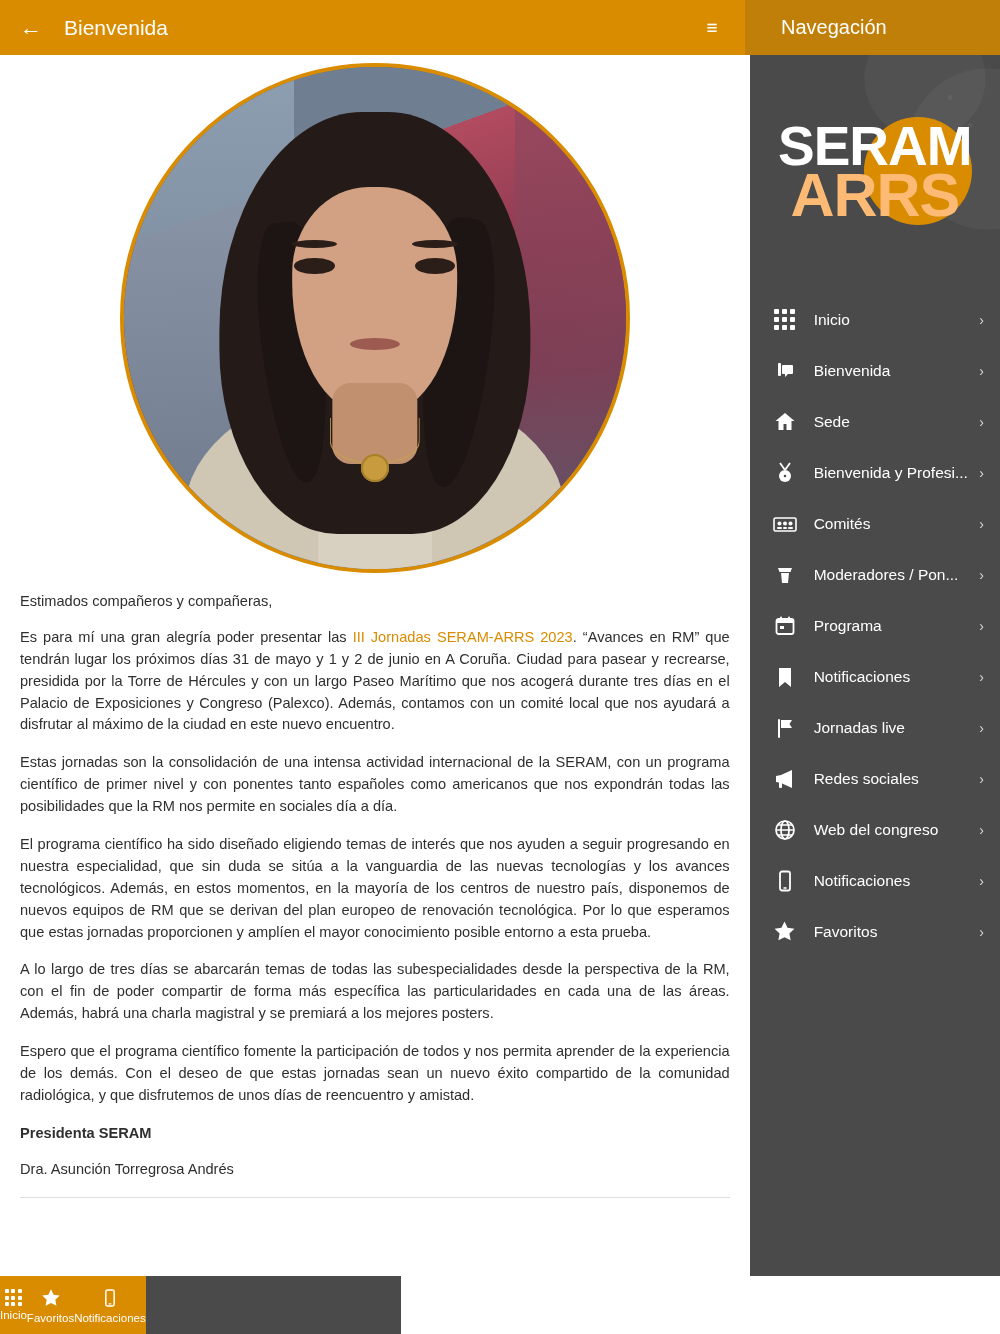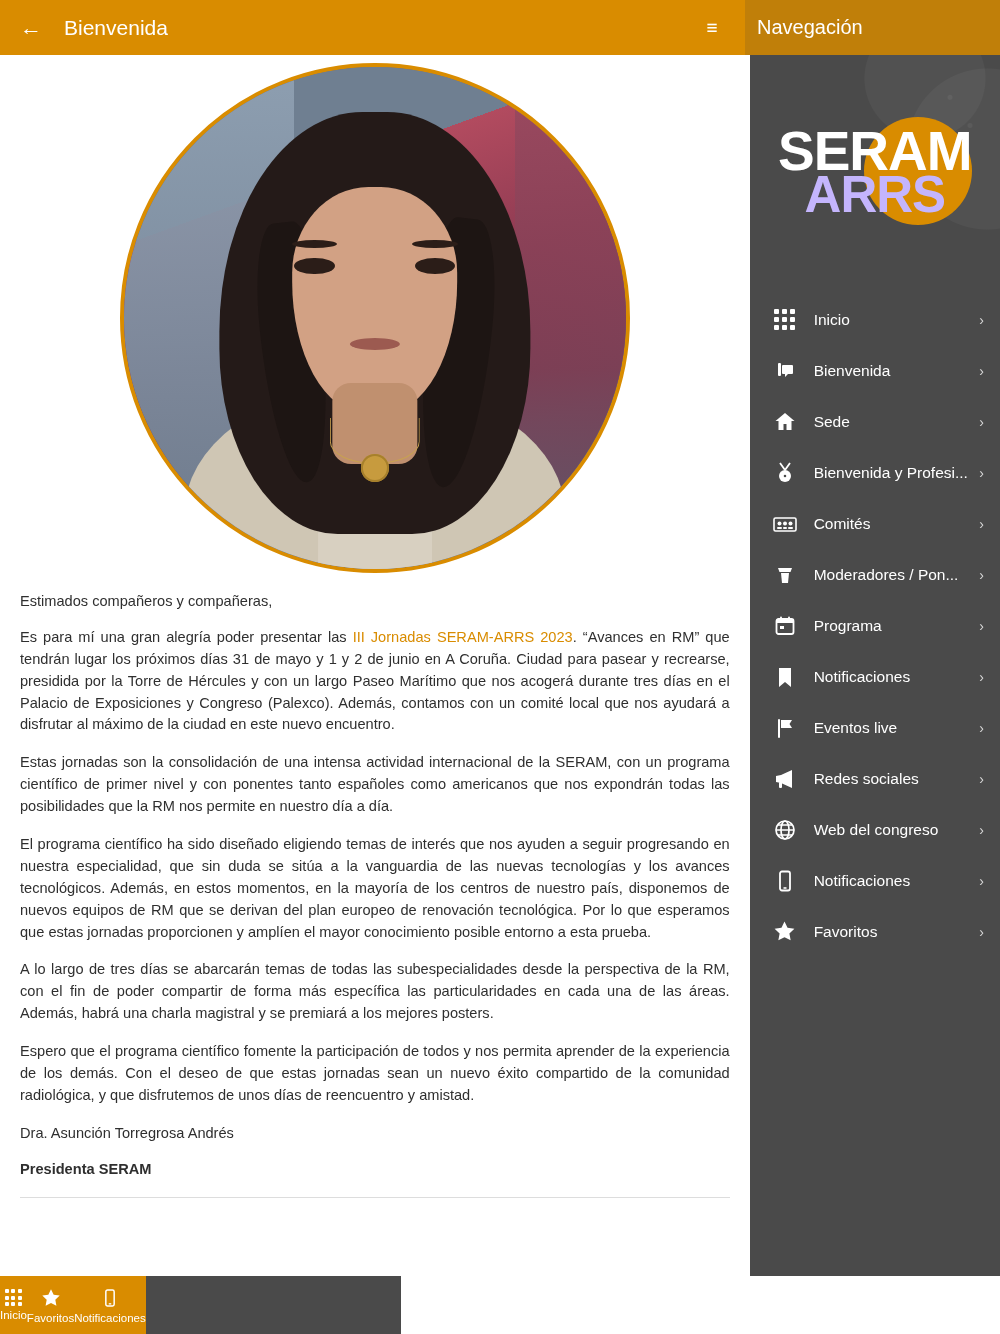--- a/index.html
+++ b/index.html
@@ -53,21 +53,21 @@
     color: #fff;
     font-size: 19px;
     text-align: center;
     cursor: pointer;
   }
   .topbar-nav {
     width: 255px;
     background: #c07f09;
     display: flex;
     align-items: center;
-    padding-left: 12px;
+    padding-left: 36px;
     color: #fff;
     font-size: 20px;
   }
   
   .body {
     display: flex;
     width: 100%;
     flex: 1 1 auto;
     min-height: 0;
   }
@@ -248,23 +248,23 @@
   }
   .logo-seram {
     font-size: 55px;
     font-weight: 700;
     color: #ffffff;
     letter-spacing: -1px;
     line-height: .95;
     position: relative;
   }
   .logo-arrs {
-    font-size: 51px;
+    font-size: 61px;
     font-weight: 700;
-    color: #c4b5fd;
+    color: #fdba74;
     letter-spacing: -1px;
     line-height: .95;
     position: relative;
     margin-top: -6px;
     text-align: right;
   }
   .logo-circle {
     position: absolute;
     width: 108px; height: 108px;
     background: #d98c00;
@@ -376,26 +376,26 @@
           <div class="p-eye-r"></div>
           <div class="p-mouth"></div>
           <div class="p-chain"></div>
           <div class="p-pendant"></div>
         </div>
       </div>
 
       <div class="text-block">
         <p class="tight">Estimados compañeros y compañeras,</p>
         <p><span>Es para mí una gran alegría poder presentar las </span><span class="accent">III Jornadas SERAM-ARRS 2023</span><span>. “Avances en RM” que tendrán lugar los próximos días 31 de mayo y 1 y 2 de junio en A Coruña. Ciudad para pasear y recrearse, presidida por la Torre de Hércules y con un largo Paseo Marítimo que nos acogerá durante tres días en el Palacio de Exposiciones y Congreso (Palexco). Además, contamos con un comité local que nos ayudará a disfrutar al máximo de la ciudad en este nuevo encuentro.</span></p>
-        <p>Estas jornadas son la consolidación de una intensa actividad internacional de la SERAM, con un programa científico de primer nivel y con ponentes tanto españoles como americanos que nos expondrán todas las posibilidades que la RM nos permite en nuestro día a día.</p>
+        <p>Estas jornadas son la consolidación de una intensa actividad internacional de la SERAM, con un programa científico de primer nivel y con ponentes tanto españoles como americanos que nos expondrán todas las posibilidades que la RM nos permite en sociales día a día.</p>
         <p>El programa científico ha sido diseñado eligiendo temas de interés que nos ayuden a seguir progresando en nuestra especialidad, que sin duda se sitúa a la vanguardia de las nuevas tecnologías y los avances tecnológicos. Además, en estos momentos, en la mayoría de los centros de nuestro país, disponemos de nuevos equipos de RM que se derivan del plan europeo de renovación tecnológica. Por lo que esperamos que estas jornadas proporcionen y amplíen el mayor conocimiento posible entorno a esta prueba.</p>
         <p>A lo largo de tres días se abarcarán temas de todas las subespecialidades desde la perspectiva de la RM, con el fin de poder compartir de forma más específica las particularidades en cada una de las áreas. Además, habrá una charla magistral y se premiará a los mejores posters.</p>
         <p>Espero que el programa científico fomente la participación de todos y nos permita aprender de la experiencia de los demás. Con el deseo de que estas jornadas sean un nuevo éxito compartido de la comunidad radiológica, y que disfrutemos de unos días de reencuentro y amistad.</p>
+        <p class="tight accent-plain">Presidenta SERAM</p>
         <p class="tight">Dra. Asunción Torregrosa Andrés</p>
-        <p class="tight accent-plain">Presidenta SERAM</p>
       </div>
       <div class="divider"></div>
     </div>
 
     <div class="nav">
       <div class="nav-logo">
         <div class="swirl"></div>
         <div class="logo-circle"></div>
         <div class="logo-seram">SERAM</div>
         <div class="logo-arrs">ARRS</div>
@@ -505,21 +505,21 @@
           <span class="chev">›</span>
         </div>
 
         <div class="nav-item">
           <span class="ico">
             <svg width="24" height="24" viewBox="0 0 24 24" fill="#fff">
                 <rect x="5" y="3" width="2" height="19" rx="1"></rect>
                 <path d="M8 4h11l-2.5 4 2.5 4H8z"></path>
               </svg>
           </span>
-          <span class="lbl">Eventos live</span>
+          <span class="lbl">Jornadas live</span>
           <span class="chev">›</span>
         </div>
 
         <div class="nav-item">
           <span class="ico">
             <svg width="24" height="24" viewBox="0 0 24 24" fill="#fff">
                 <path d="M3 9v6l5 1 11 5V3L8 8z"></path>
                 <rect x="6" y="15" width="3" height="6" rx="1"></rect>
               </svg>
           </span>

